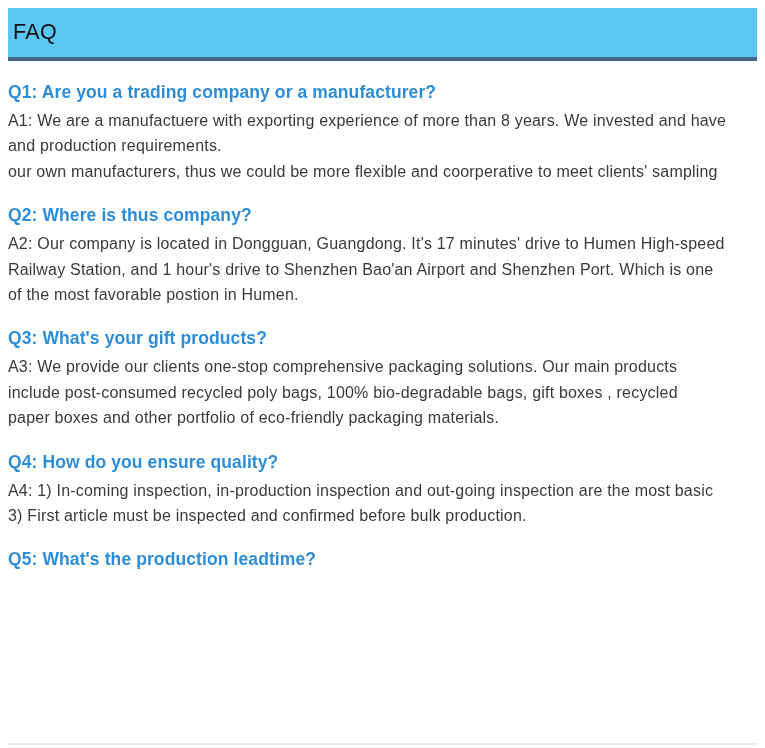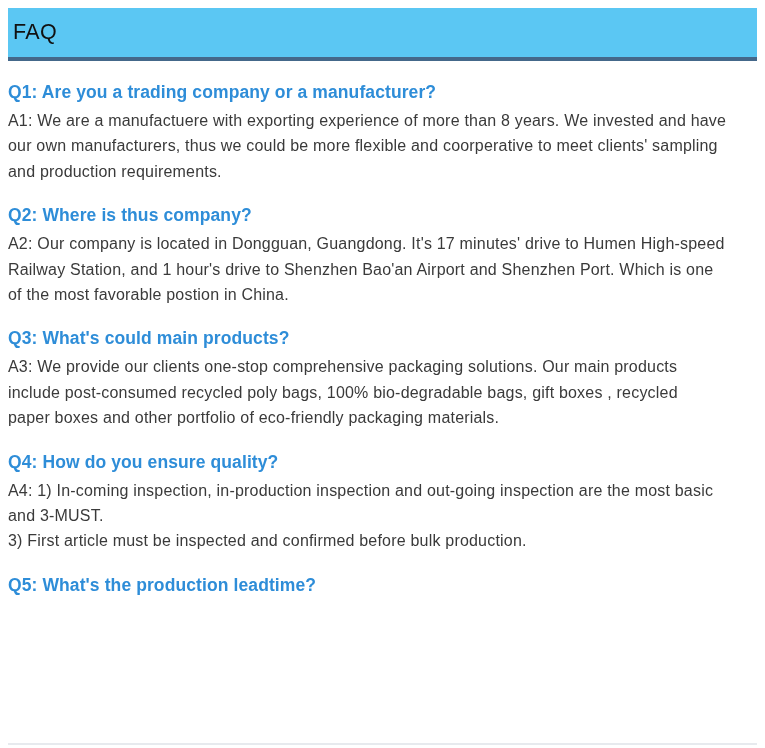--- a/index.html
+++ b/index.html
@@ -70,48 +70,47 @@
 
 <div class="page">
   <div class="faq-header">
     <span class="title">FAQ</span>
   </div>
   <div id="sections">
   <section class="faq-section">
     <h2 class="question">Q1: Are you a trading company or a manufacturer?</h2>
     <div class="answer">
           <div class="line">A1: We are a manufactuere with exporting experience of more than 8 years. We invested and have</div>
+          <div class="line">and production requirements.</div>
           <div class="line">our own manufacturers, thus we could be more flexible and coorperative to meet clients' sampling</div>
-          <div class="line">and production requirements.</div>
         </div>
   </section>
 
   <section class="faq-section">
     <h2 class="question">Q2: Where is thus company?</h2>
     <div class="answer">
           <div class="line">A2: Our company is located in Dongguan, Guangdong. It's 17 minutes' drive to Humen High-speed</div>
           <div class="line">Railway Station, and 1 hour's drive to Shenzhen Bao'an Airport and Shenzhen Port. Which is one</div>
-          <div class="line">of the most favorable postion in China.</div>
+          <div class="line">of the most favorable postion in Humen.</div>
         </div>
   </section>
 
   <section class="faq-section">
-    <h2 class="question">Q3: What's could main products?</h2>
+    <h2 class="question">Q3: What's your gift products?</h2>
     <div class="answer">
           <div class="line">A3: We provide our clients one-stop comprehensive packaging solutions. Our main products</div>
           <div class="line">include post-consumed recycled poly bags, 100% bio-degradable bags, gift boxes , recycled</div>
           <div class="line">paper boxes and other portfolio of eco-friendly packaging materials.</div>
         </div>
   </section>
 
   <section class="faq-section">
     <h2 class="question">Q4: How do you ensure quality?</h2>
     <div class="answer">
           <div class="line">A4: 1) In-coming inspection, in-production inspection and out-going inspection are the most basic</div>
-          <div class="line">and 3-MUST.</div>
           <div class="line">3) First article must be inspected and confirmed before bulk production.</div>
         </div>
   </section>
 
   <section class="faq-section">
     <h2 class="question">Q5: What's the production leadtime?</h2>
   </section>
 </div>
   <div class="bottom-rule"></div>
 </div>

